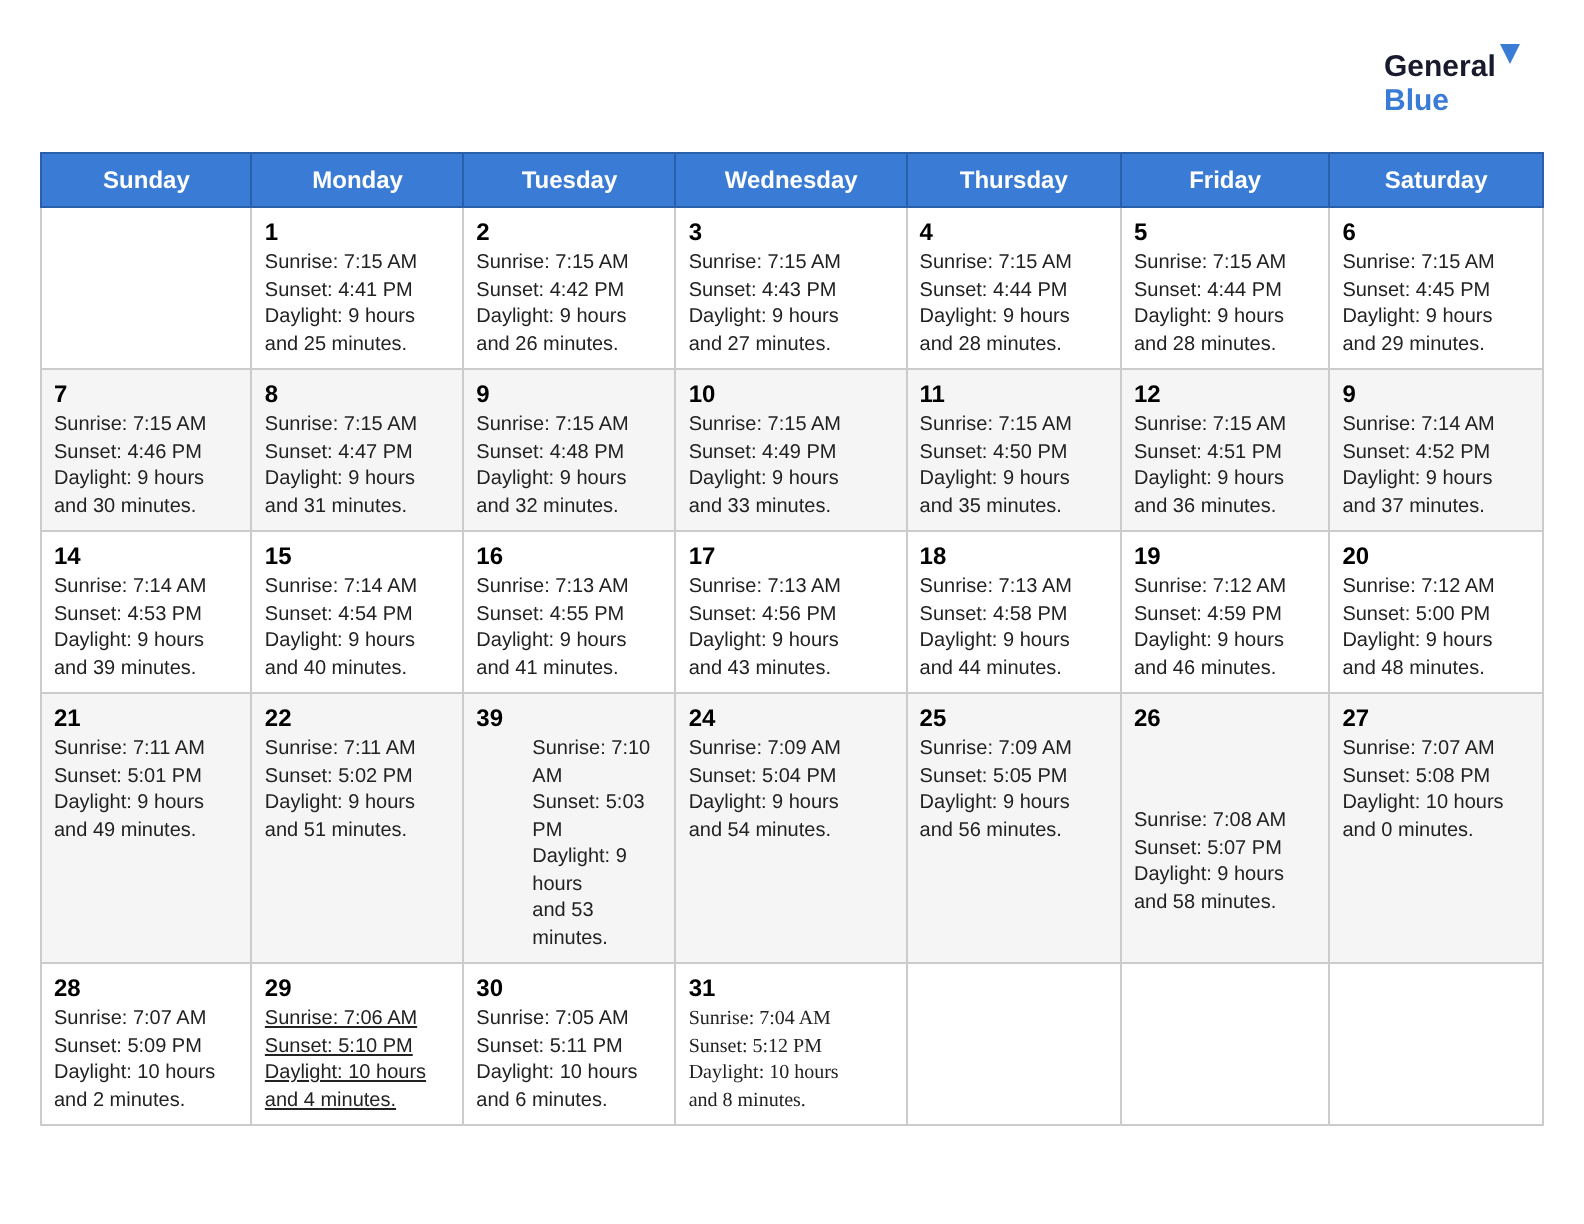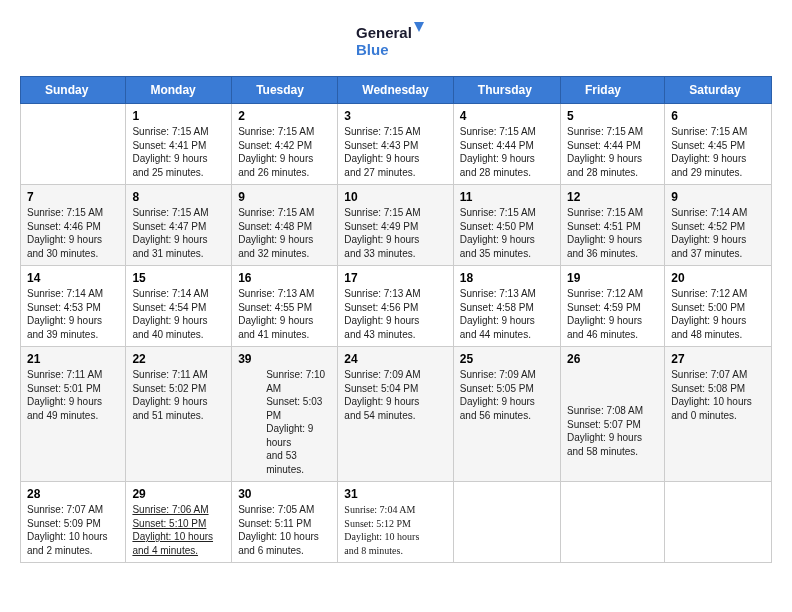--- a/index.html
+++ b/index.html
@@ -5,21 +5,21 @@
     * { box-sizing: border-box; margin: 0; padding: 0; }
     body {
       font-family: Arial, sans-serif;
       background: #fff;
       width: 792px;
       min-height: 612px;
       padding: 20px;
     }
     .header {
       display: flex;
-      justify-content: center;
+      justify-content: flex-end;
       align-items: flex-start;
       margin-bottom: 16px;
     }
     .logo {
       display: flex;
       align-items: center;
       gap: 4px;
     }
     .title-block {
       text-align: right;
@@ -35,21 +35,21 @@
     }
     .calendar {
       width: 100%;
       border-collapse: collapse;
       font-size: 11px;
     }
     .calendar th {
       background: #3a7bd5;
       color: #fff;
       padding: 6px 24px;
-      text-align: left;
+      text-align: center;
       font-size: 12px;
       font-weight: bold;
       border: 1px solid #2a5faa;
     }
     .calendar td {
       border: 1px solid #ccc;
       vertical-align: top;
       padding: 5px 6px;
       width: 108px;
       min-height: 80px;

